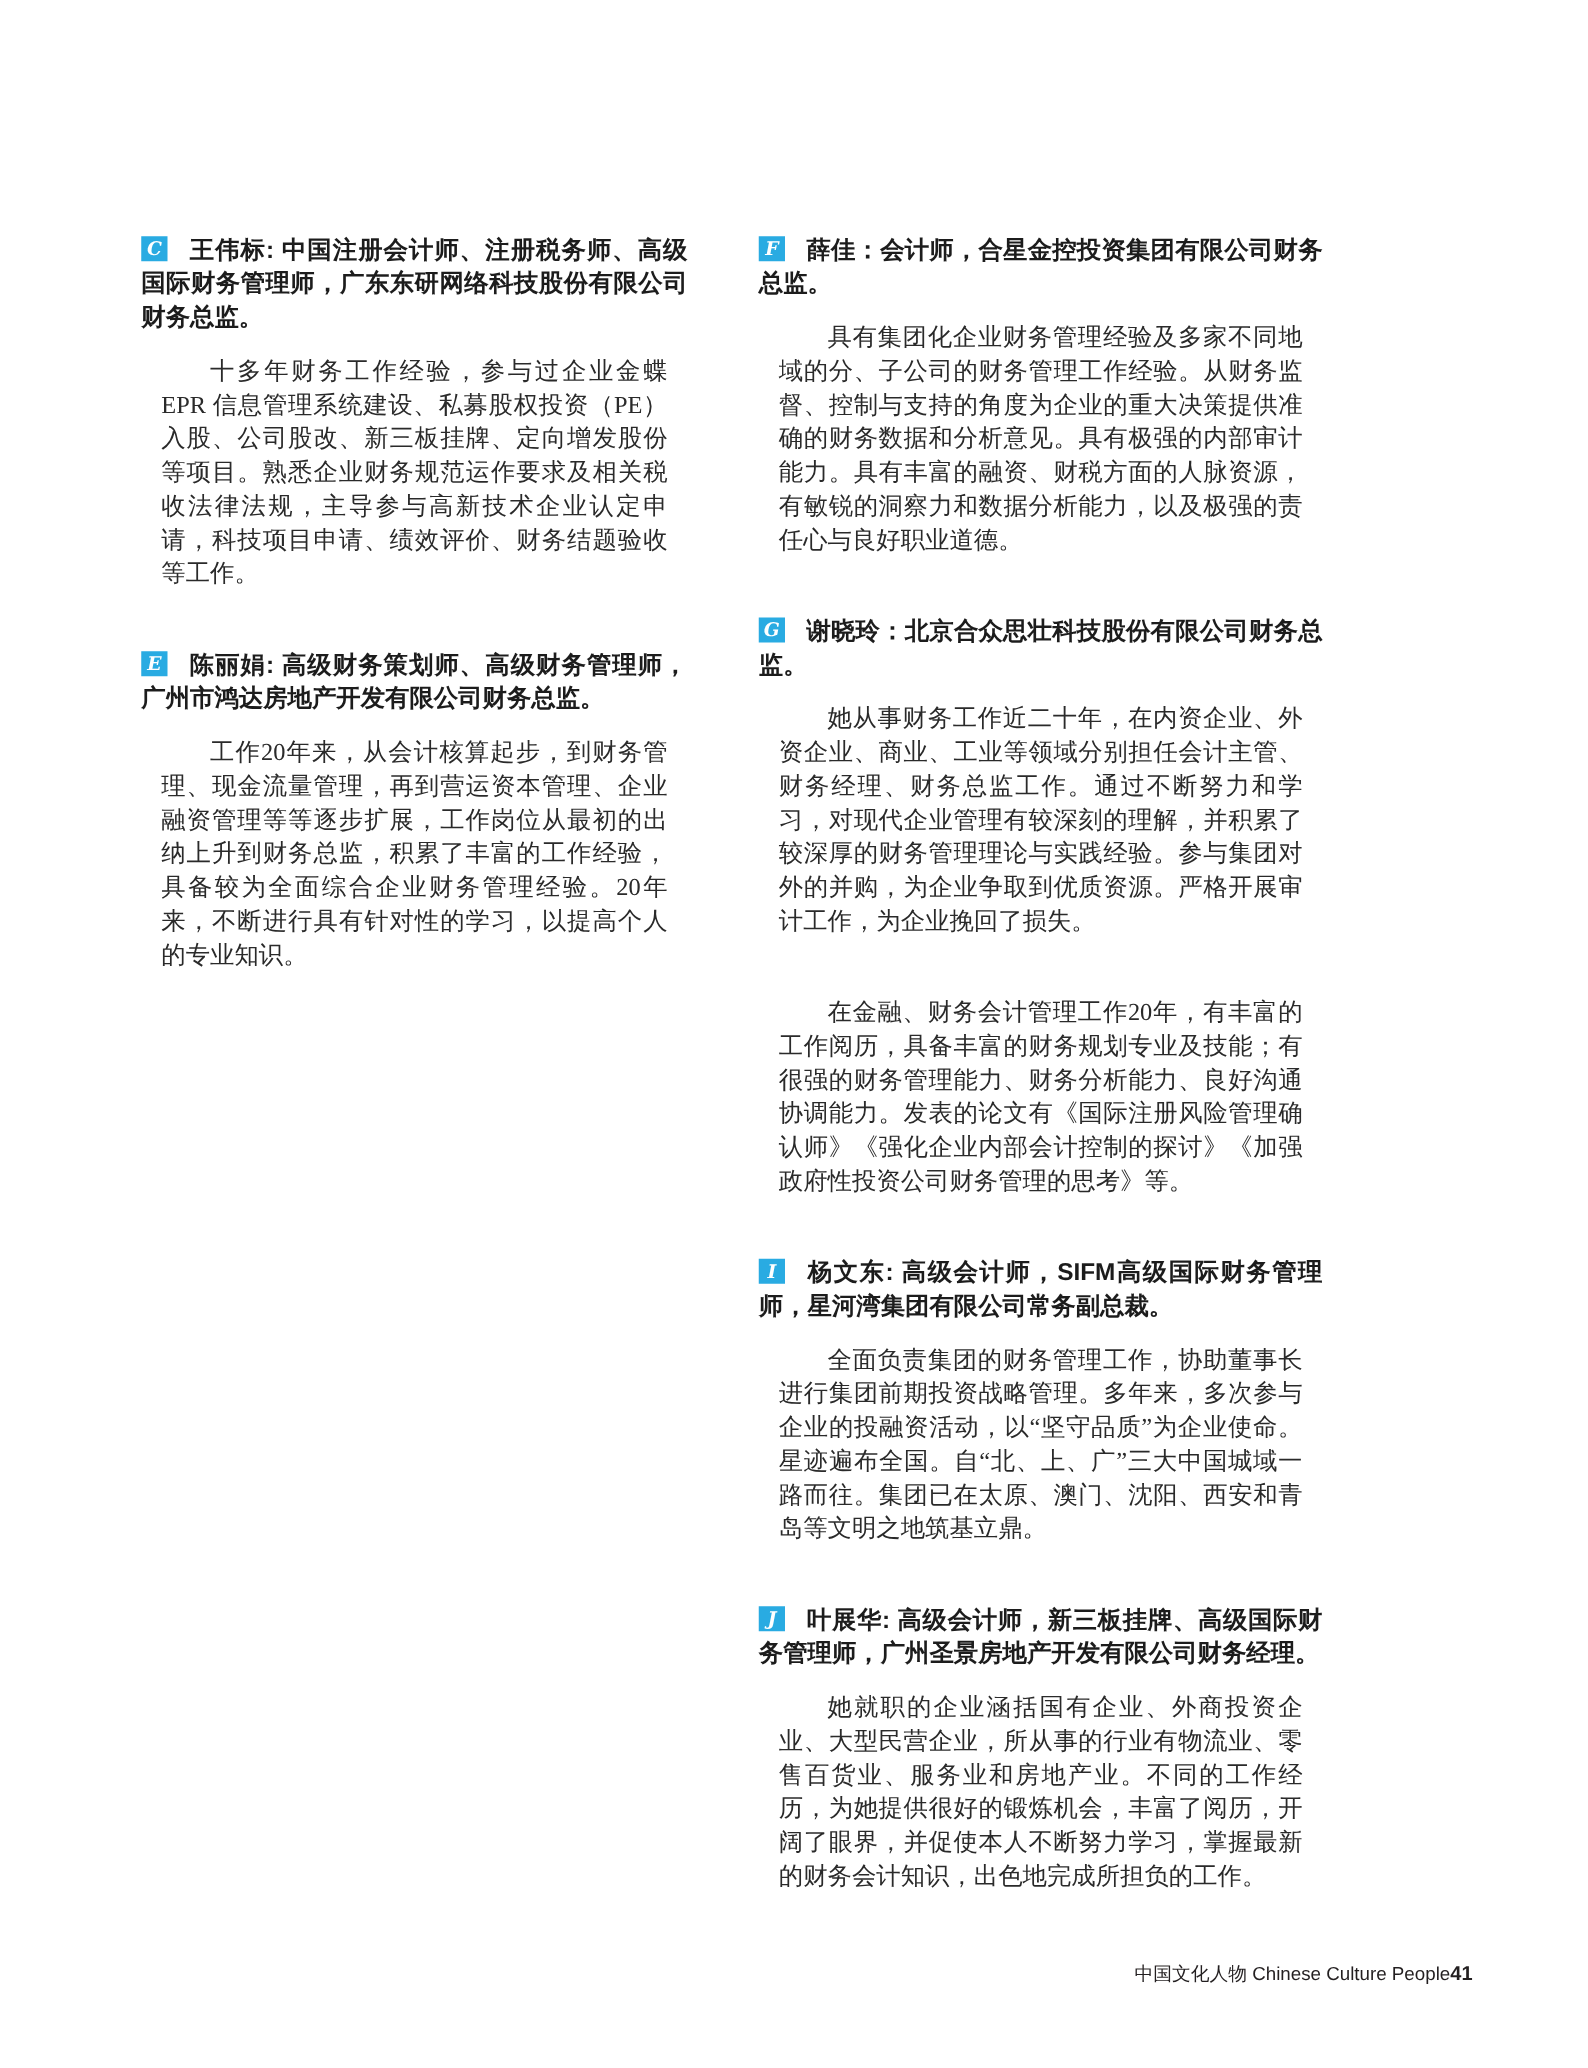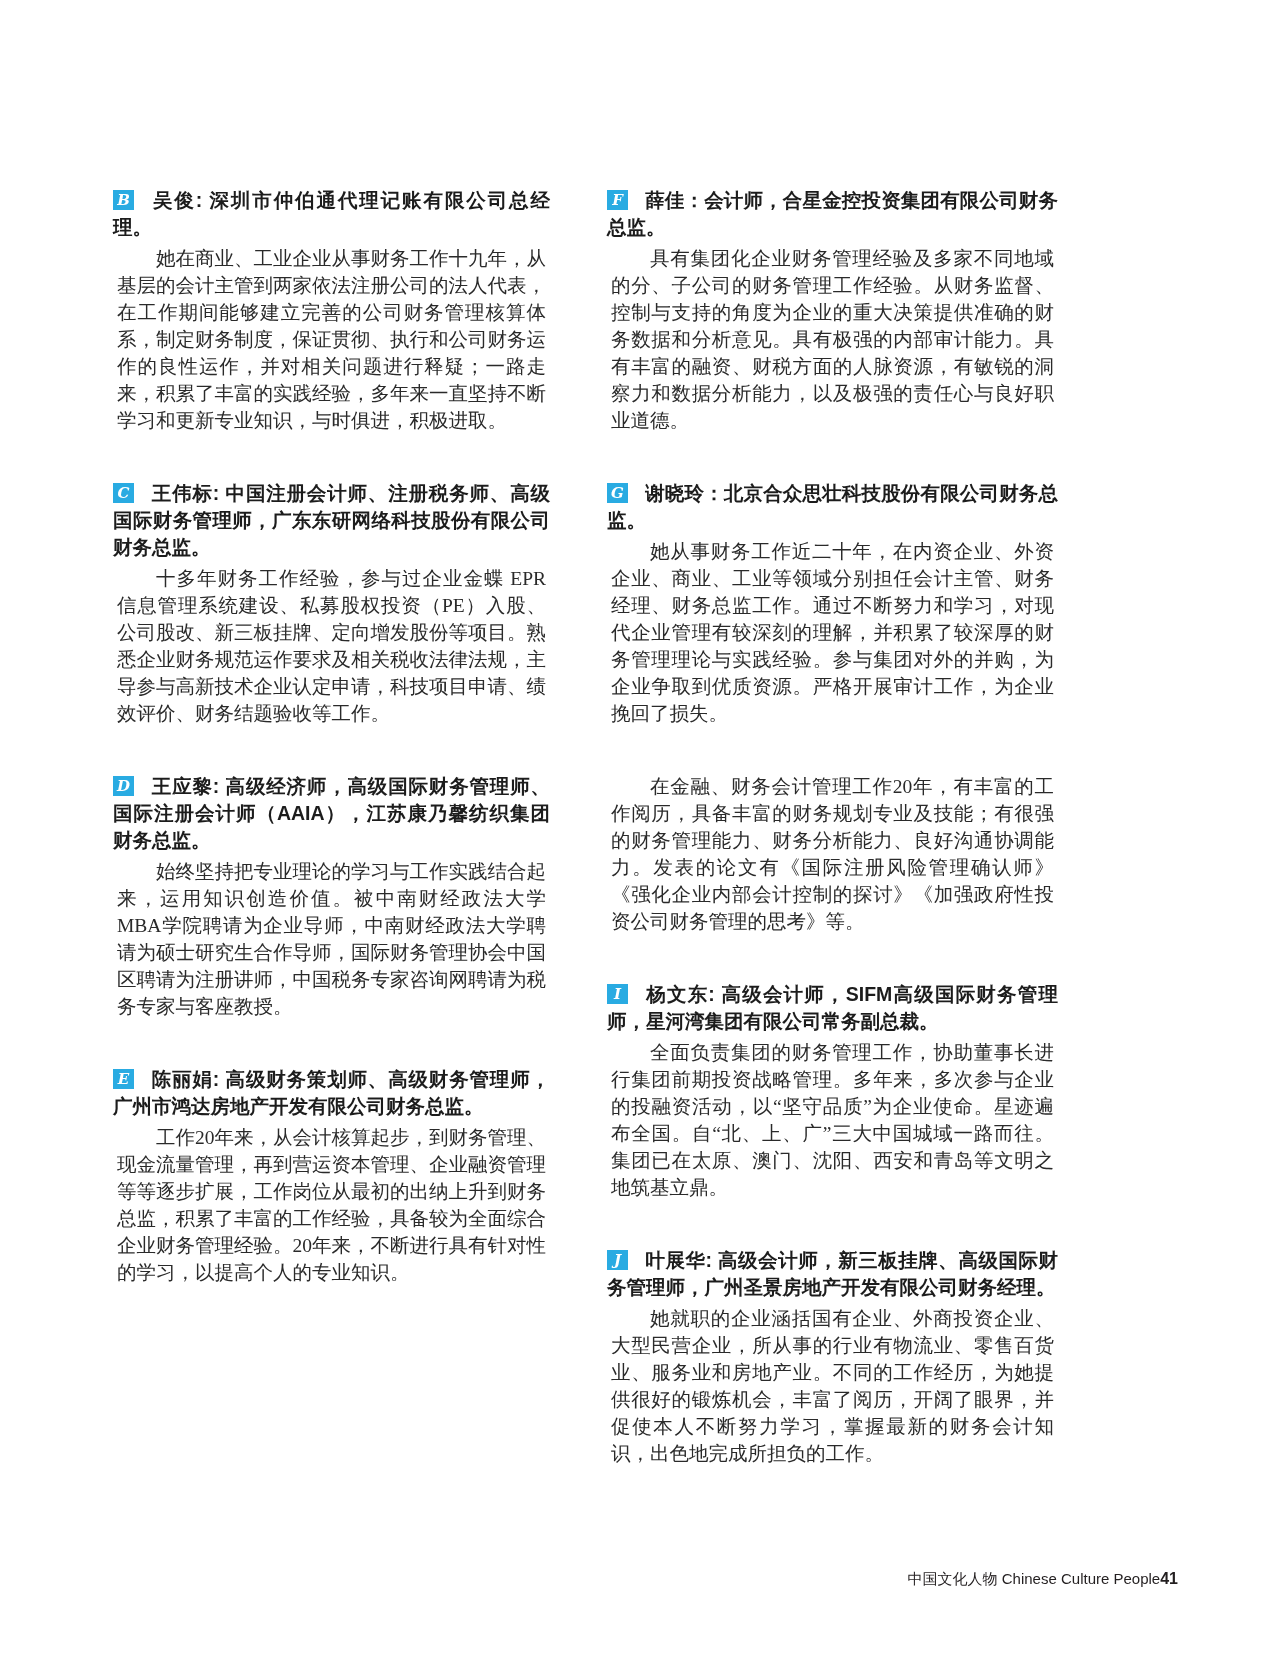--- a/index.html
+++ b/index.html
@@ -52,21 +52,21 @@
     margin-right: 17px;
     vertical-align: 2px;
   }
   .entry-body {
     font-family: "Liberation Serif", "DejaVu Serif", serif;
     font-size: 19.5px;
     line-height: 27px;
     color: #2a2a2a;
     text-align: justify;
     text-indent: 2em;
-    margin: 4px;
+    margin: 16px;
   }
   .footer {
     position: absolute;
     top: 1570px;
     right: 92px;
     text-align: right;
     font-family: "Liberation Sans", sans-serif;
     font-size: 15px;
     color: #231f20;
     white-space: nowrap;
@@ -77,34 +77,26 @@
   }
 </style>
 </head>
 <body>
 
 <div class="page">
 
   <div class="column left">
 
 
-    <div class="entry">
-      <p class="entry-header"><span class="badge" style="background: rgb(41, 171, 226);">B</span><span>吴俊: 深圳市仲伯通代理记账有限公司总经理。</span></p>
-      <p class="entry-body">她在商业、工业企业从事财务工作十九年，从基层的会计主管到两家依法注册公司的法人代表，在工作期间能够建立完善的公司财务管理核算体系，制定财务制度，保证贯彻、执行和公司财务运作的良性运作，并对相关问题进行释疑；一路走来，积累了丰富的实践经验，多年来一直坚持不断学习和更新专业知识，与时俱进，积极进取。</p>
-    </div>
 
     <div class="entry">
       <p class="entry-header"><span class="badge" style="background: rgb(41, 171, 226);">C</span><span>王伟标: 中国注册会计师、注册税务师、高级国际财务管理师，广东东研网络科技股份有限公司财务总监。</span></p>
       <p class="entry-body">十多年财务工作经验，参与过企业金蝶 EPR 信息管理系统建设、私募股权投资（PE）入股、公司股改、新三板挂牌、定向增发股份等项目。熟悉企业财务规范运作要求及相关税收法律法规，主导参与高新技术企业认定申请，科技项目申请、绩效评价、财务结题验收等工作。</p>
     </div>
 
-    <div class="entry">
-      <p class="entry-header"><span class="badge" style="background: rgb(41, 171, 226);">D</span><span>王应黎: 高级经济师，高级国际财务管理师、国际注册会计师（AAIA），江苏康乃馨纺织集团财务总监。</span></p>
-      <p class="entry-body">始终坚持把专业理论的学习与工作实践结合起来，运用知识创造价值。被中南财经政法大学MBA学院聘请为企业导师，中南财经政法大学聘请为硕士研究生合作导师，国际财务管理协会中国区聘请为注册讲师，中国税务专家咨询网聘请为税务专家与客座教授。</p>
-    </div>
 
     <div class="entry">
       <p class="entry-header"><span class="badge" style="background: rgb(41, 171, 226);">E</span><span>陈丽娟: 高级财务策划师、高级财务管理师，广州市鸿达房地产开发有限公司财务总监。</span></p>
       <p class="entry-body">工作20年来，从会计核算起步，到财务管理、现金流量管理，再到营运资本管理、企业融资管理等等逐步扩展，工作岗位从最初的出纳上升到财务总监，积累了丰富的工作经验，具备较为全面综合企业财务管理经验。20年来，不断进行具有针对性的学习，以提高个人的专业知识。</p>
     </div>
 
   </div>
 
   <div class="column right">
 

